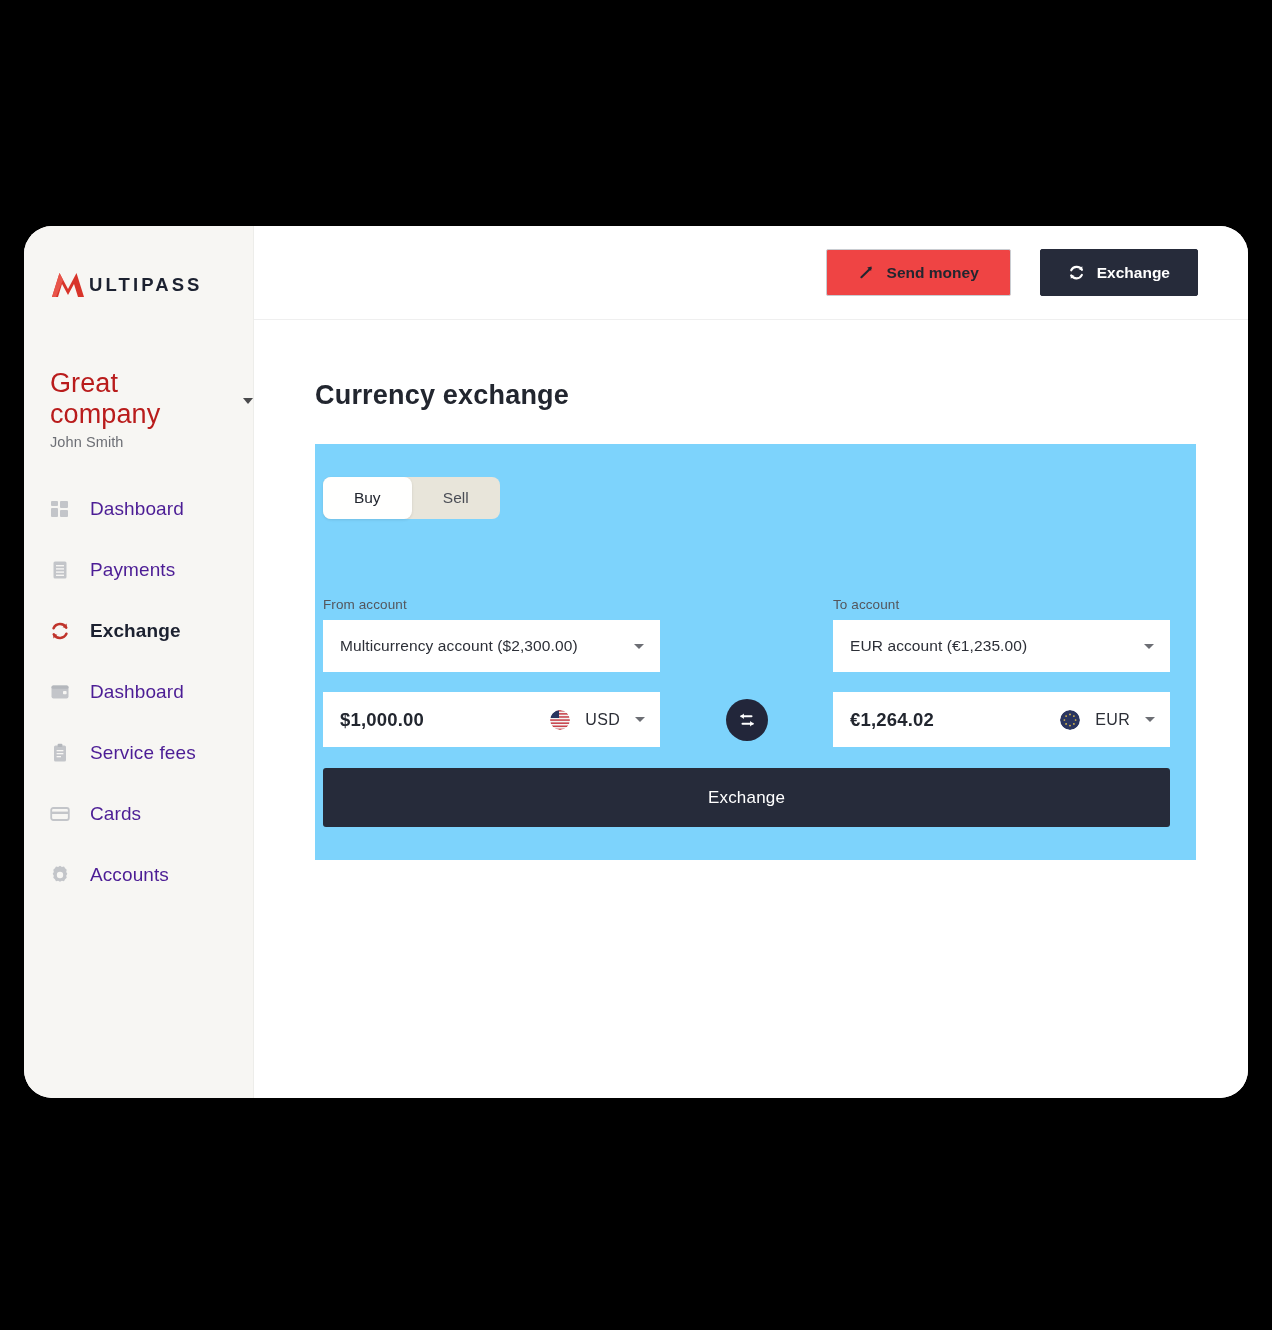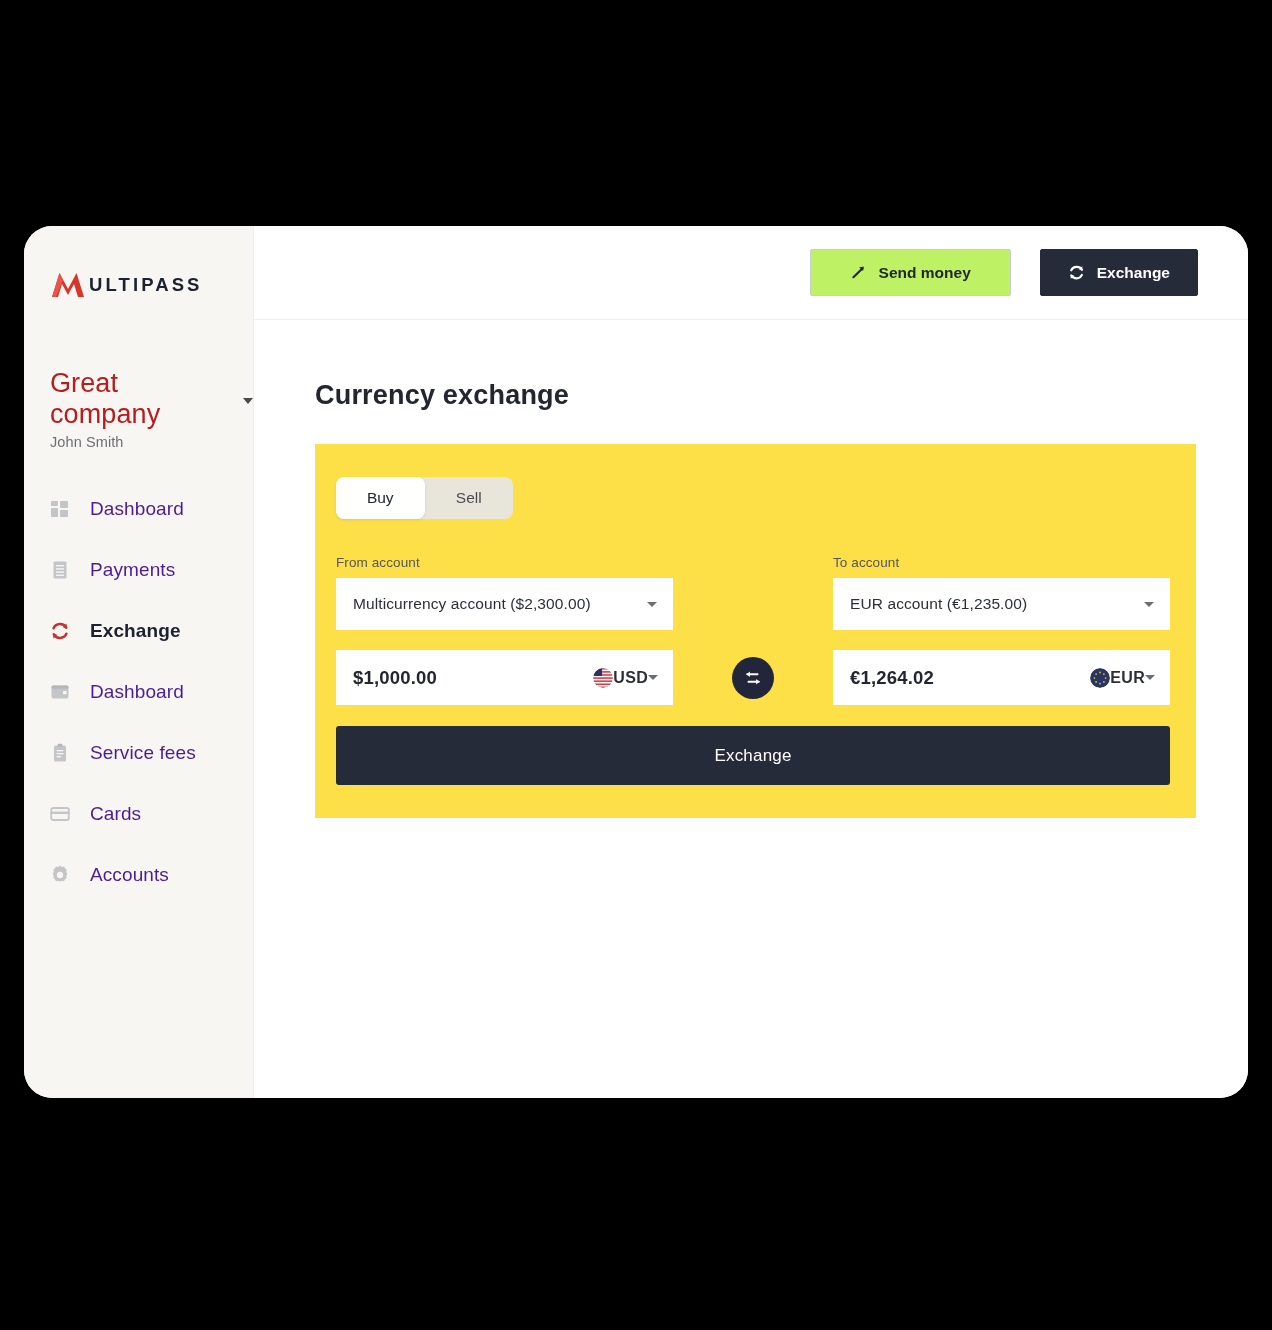--- a/index.html
+++ b/index.html
@@ -137,22 +137,22 @@
     gap: 29px;
     box-sizing: border-box;
   }
 
   .btn-outline {
     display: inline-flex;
     align-items: center;
     justify-content: center;
     gap: 12px;
     height: 47px;
-    padding: 0 39px;
-    background: #bef264;
+    padding: 0 31px;
+    background: #ef4444;
     border: 1px solid #c9ccd1;
     border-radius: 2px;
     font-size: 15.5px;
     color: #22262f;
     font-weight: bold;
     cursor: pointer;
     box-sizing: border-box;
   }
   .btn-dark {
     display: inline-flex;
@@ -179,22 +179,22 @@
   #page-title {
     font-size: 27px;
     font-weight: bold;
     color: #22262f;
     letter-spacing: 0.2px;
     margin: 0 0 33px 0;
   }
 
   
   #exchange-panel {
-    background: #fde047;
-    padding: 33px 26px 33px 21px;
+    background: #7dd3fc;
+    padding: 33px 26px 33px 8px;
     box-sizing: border-box;
     width: 881px;
   }
 
   
   #buysell {
     display: inline-flex;
     background: #e8e5da;
     border-radius: 8px;
     padding: 0;
@@ -227,20 +227,21 @@
     margin-top: 36px;
   }
   .field-col { width: 337px; flex: 0 0 337px; }
   .field-gap { flex: 1 1 auto; }
 
   .field-label {
     font-size: 13.5px;
     color: #54565c;
     margin-bottom: 8px;
     letter-spacing: 0.1px;
+    margin-top: 42px;
   }
 
   .select-box {
     height: 52px;
     background: #ffffff;
     display: flex;
     align-items: center;
     padding: 0 16px 0 17px;
     box-sizing: border-box;
     cursor: pointer;
@@ -281,24 +282,23 @@
   .amount-value {
     flex: 1 1 auto;
     font-size: 18.5px;
     font-weight: bold;
     color: #22262f;
     letter-spacing: 0.2px;
   }
   .ccy-pick {
     display: flex;
     align-items: center;
-    gap: 0;
+    gap: 15px;
     cursor: pointer;
     flex: 0 0 auto;
-    font-weight: bold;
   }
   .flag {
     width: 20px; height: 20px;
     border-radius: 50%;
     display: block;
     flex: 0 0 20px;
   }
   .ccy-code {
     font-size: 16px;
     color: #2c2f37;

